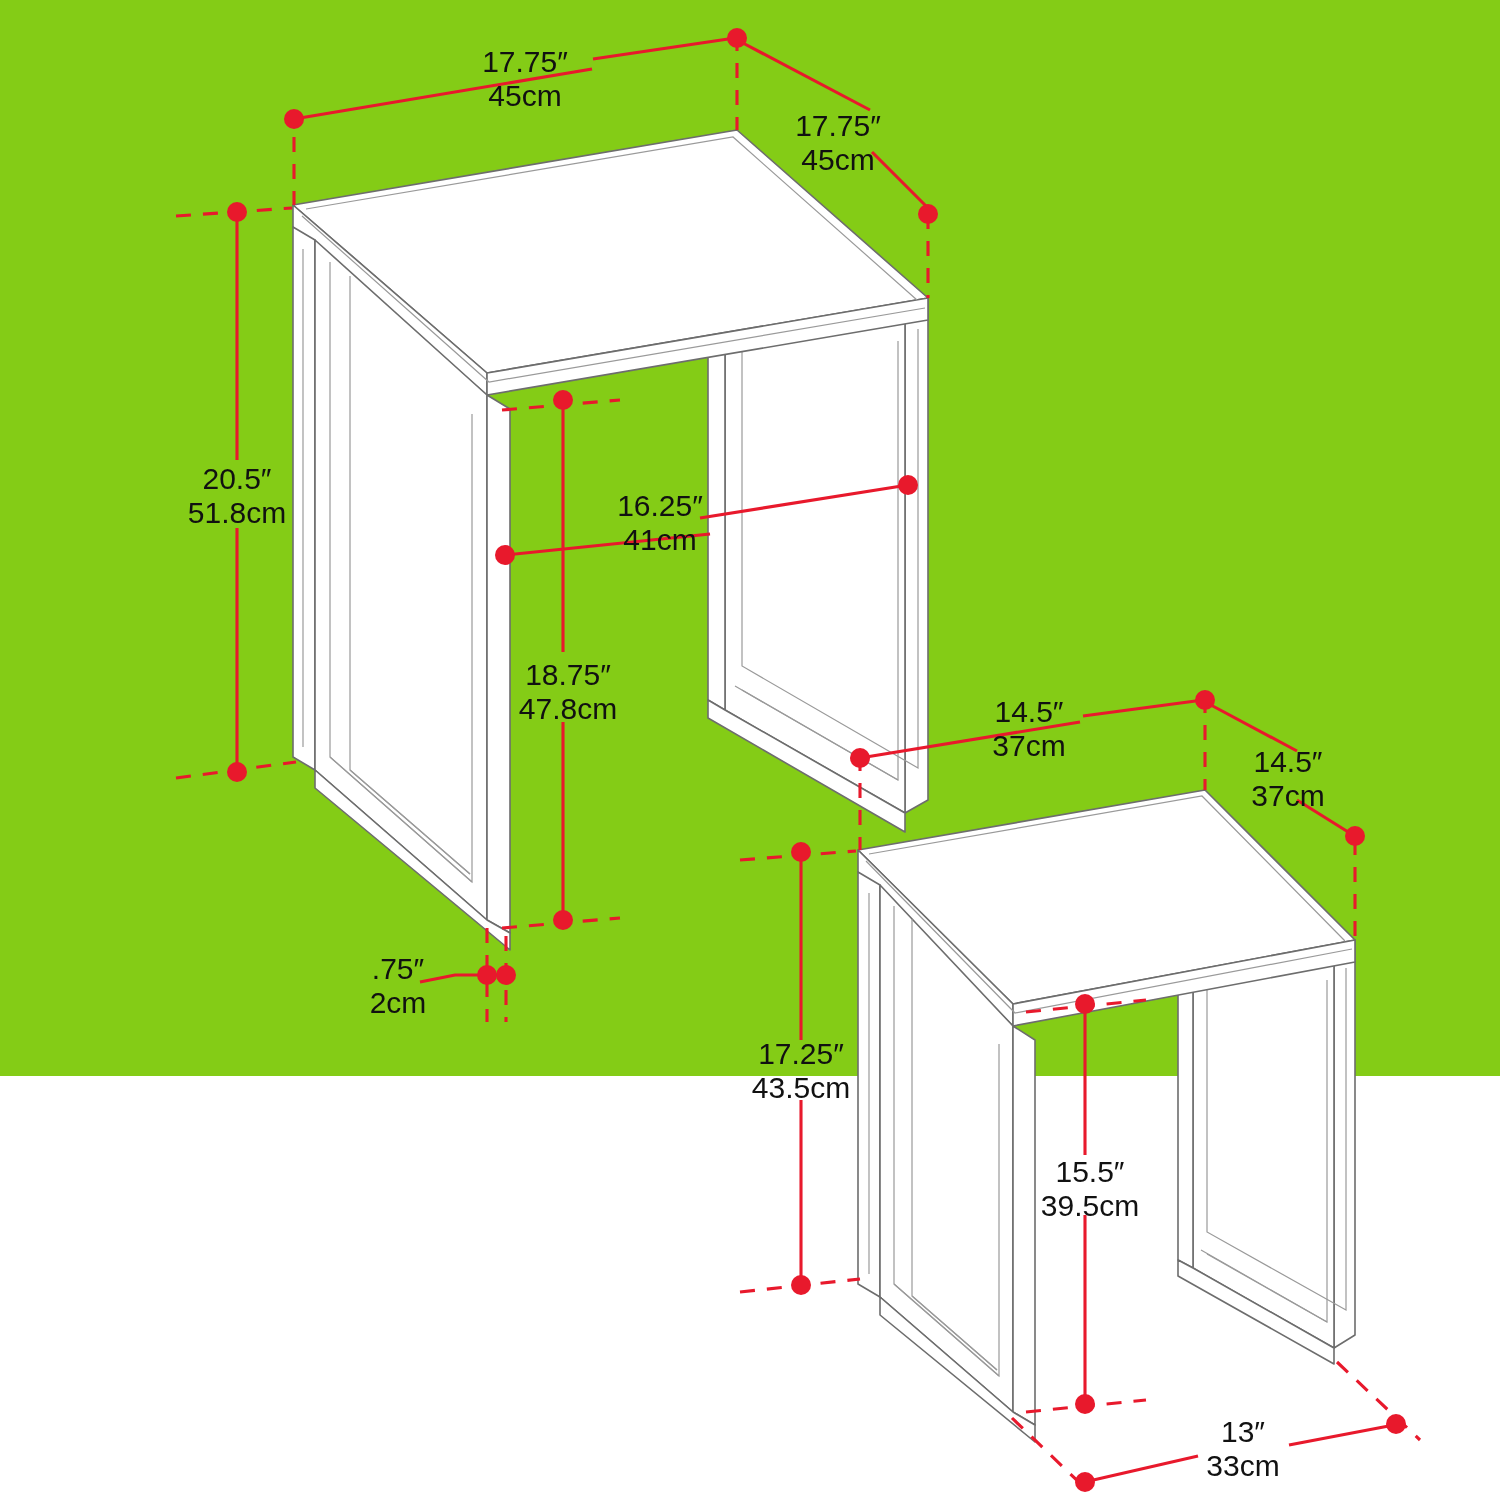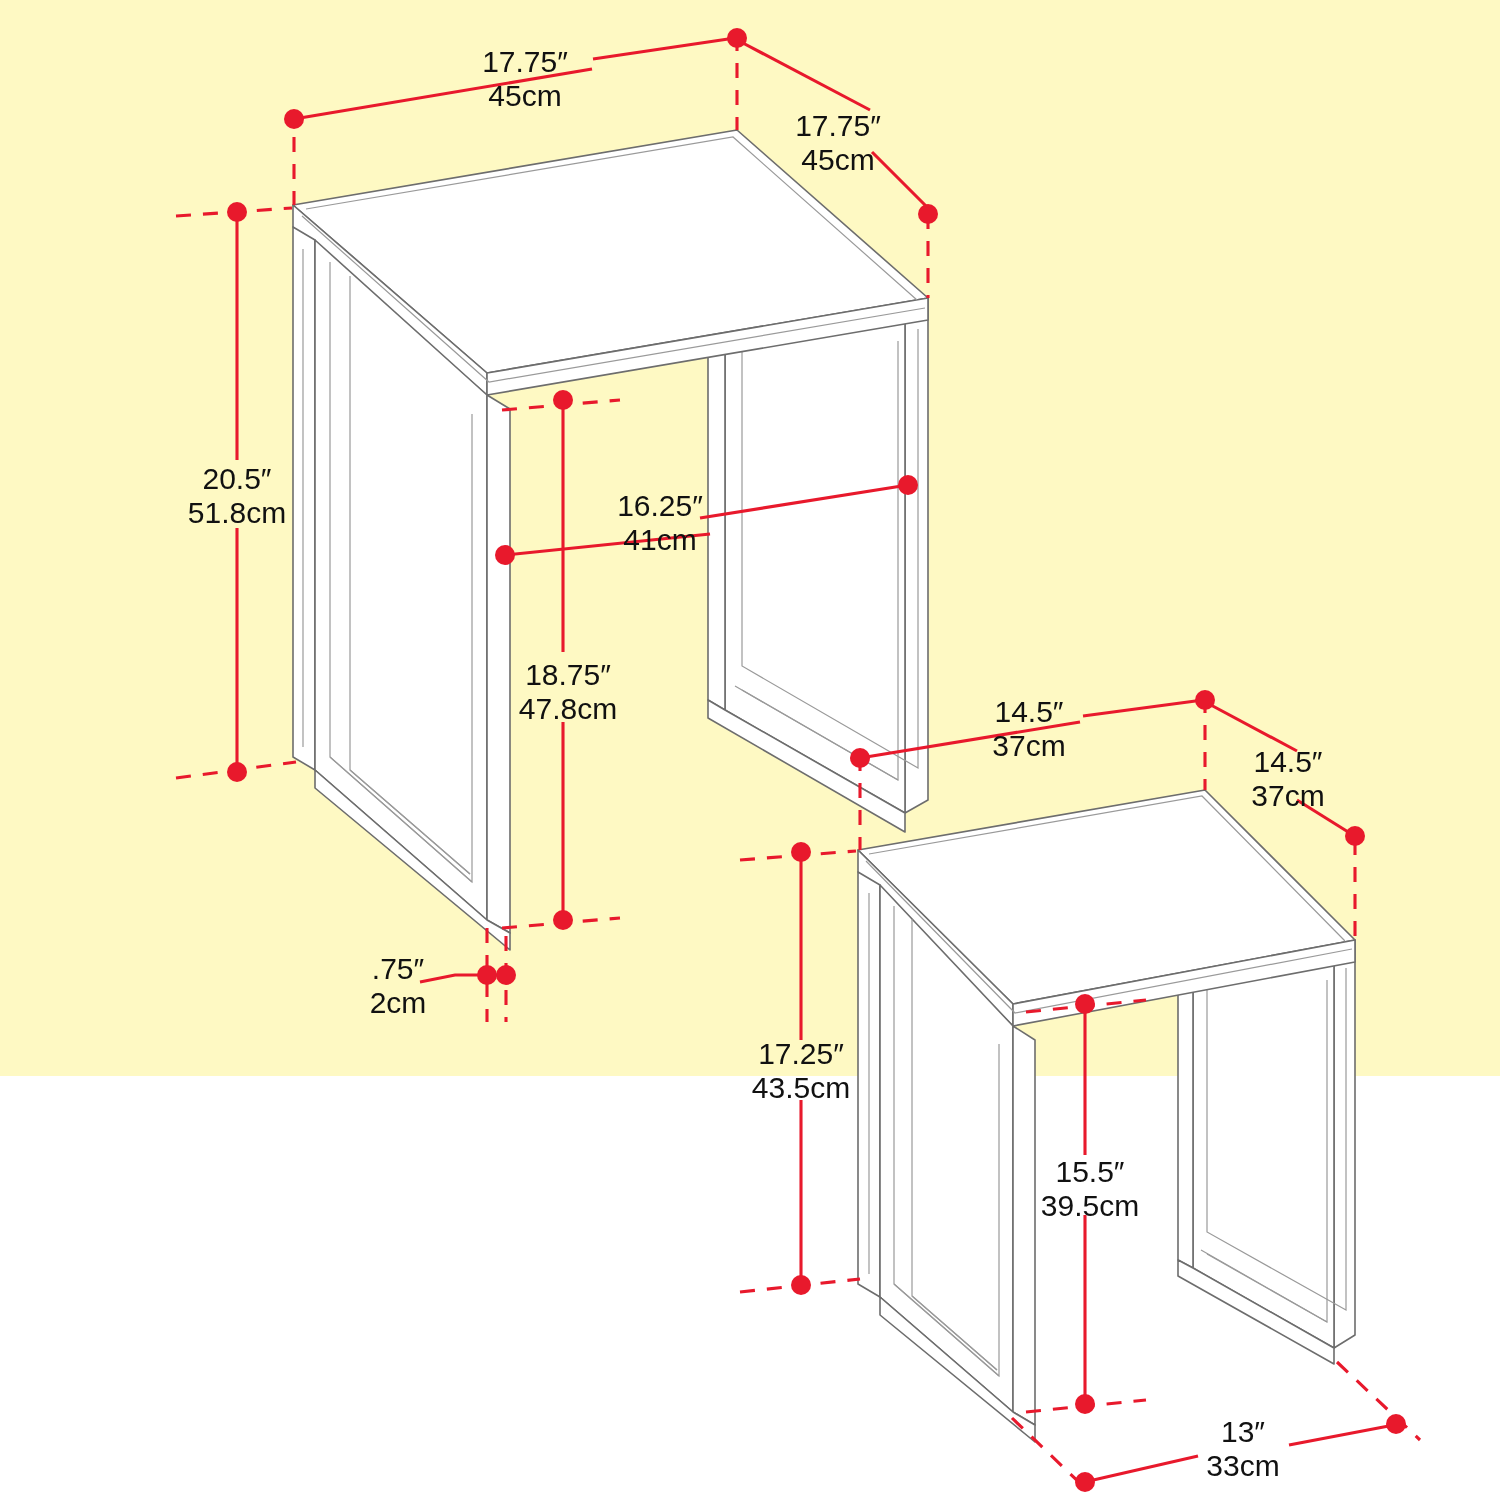--- a/index.html
+++ b/index.html
@@ -10,21 +10,21 @@
   body {
     width: 1500px;
     height: 1500px;
     font-family: "Liberation Sans", sans-serif;
     overflow: hidden;
   }
   #diagram-root {
     position: relative;
     width: 1500px;
     height: 1076px;
-    background: #fef9c3;
+    background: #84cc16;
   }
   svg.stage {
     position: absolute;
     top: 0; left: 0;
     width: 1500px;
     height: 1500px;
     display: block;
   }
   
   .furn-outer {

